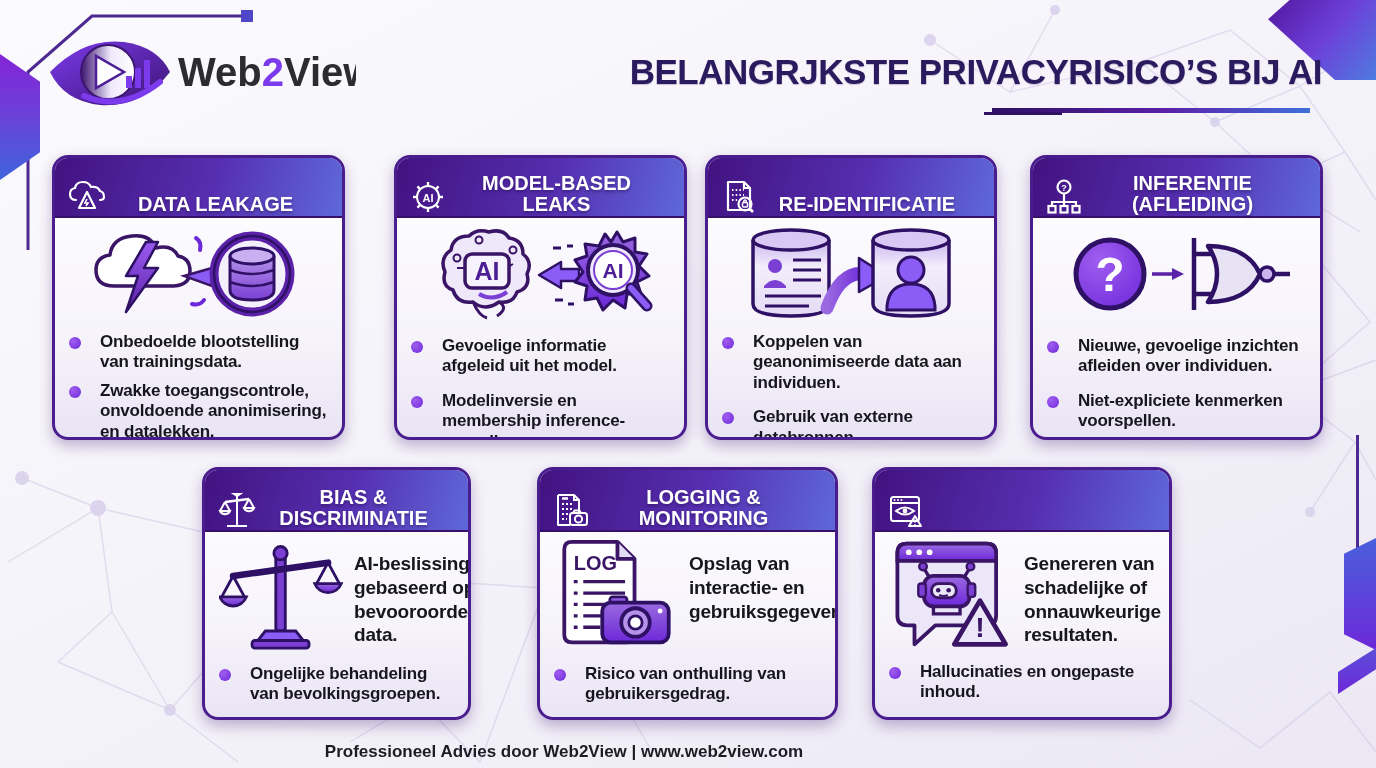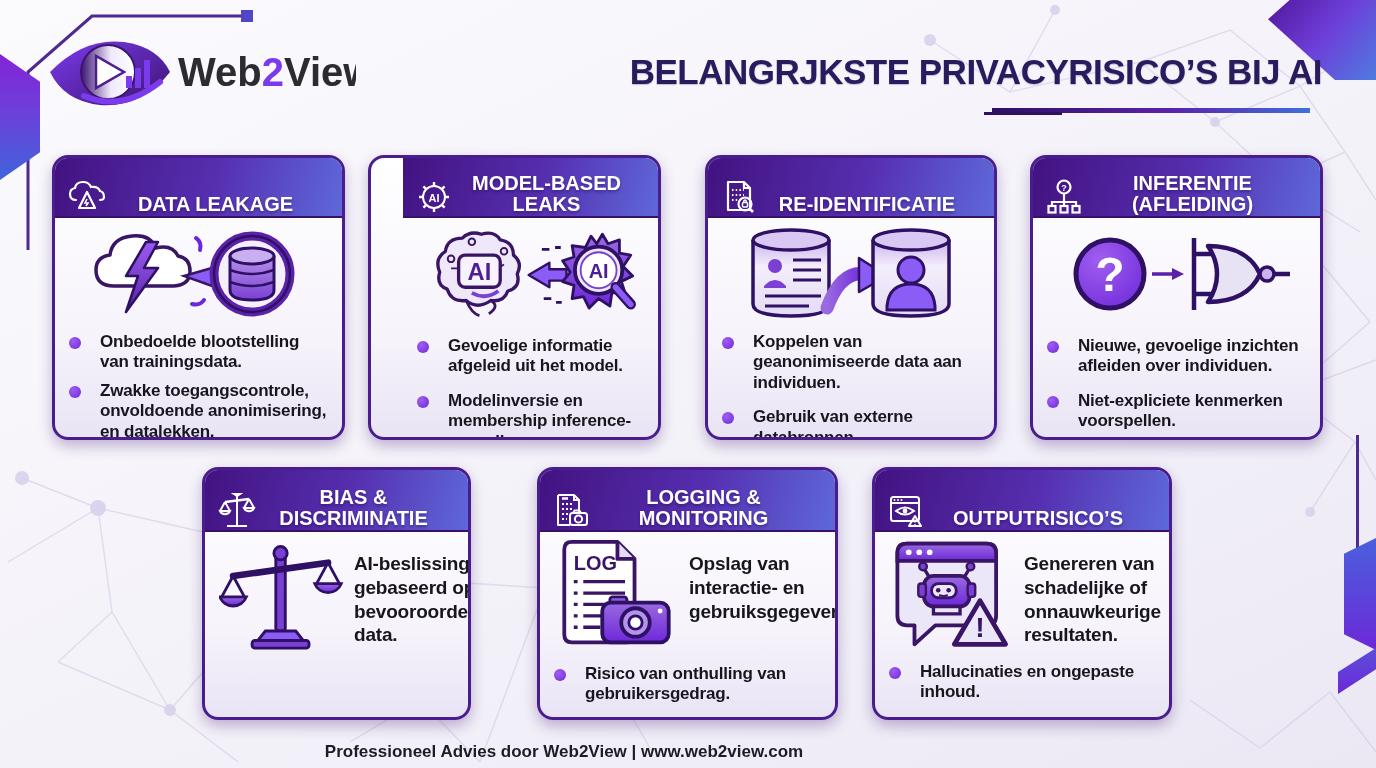--- a/index.html
+++ b/index.html
@@ -58,21 +58,21 @@
   .card-body { padding:6px 14px 10px 14px; }
   .illu-center { display:flex; justify-content:center; align-items:center; }
   .bullet-row { display:flex; gap:19px; margin-top:8px; }
   .dot { flex:0 0 auto; width:12px; height:12px; border-radius:50%; margin-top:5px;
     background:radial-gradient(circle at 35% 35%,#a05ef0,#6d28d9); }
   .btext { font-size:17px; font-weight:700; color:#17151d; line-height:1.2; letter-spacing:-0.2px; }
   .lead-flex { display:flex; gap:10px; align-items:flex-start; }
   .lead-text { font-size:19px; font-weight:700; color:#17151d; line-height:1.25; letter-spacing:-0.2px; padding-top:14px; }
   
   #card-1 { left:52px;  top:155px; width:293px; height:285px; }
-  #card-2 { left:368px; top:155px; width:293px; height:285px;padding-left:32px; }
+  #card-2 { left:394px; top:155px; width:293px; height:285px; }
   #card-3 { left:705px; top:155px; width:292px; height:285px; }
   #card-4 { left:1030px;top:155px; width:293px; height:285px; }
   #card-5 { left:202px; top:467px; width:269px; height:253px; }
   #card-6 { left:537px; top:467px; width:301px; height:253px; }
   #card-7 { left:872px; top:467px; width:300px; height:253px; }
   
   .footer-text { position:absolute; left:0; top:742px; width:1128px; text-align:center;
     font-size:17px; font-weight:600; color:#1d1b24; }
 </style>
 </head>
@@ -379,20 +379,24 @@
             <circle cx="64" cy="16" r="7" fill="#7b3fd4" stroke="#2e1065" stroke-width="3"></circle>
             <path d="M14,40 L114,26" stroke="#2e1065" stroke-width="7" stroke-linecap="round"></path>
             <path d="M14,40 L2,62 M14,40 L26,62 M114,26 L102,48 M114,26 L126,48" stroke="#2e1065" stroke-width="3"></path>
             <path d="M0,62 A15,15 0 0 0 28,62 Z" fill="url(#panG)" stroke="#2e1065" stroke-width="3"></path>
             <path d="M100,48 A15,15 0 0 0 128,48 Z" fill="url(#panG)" stroke="#2e1065" stroke-width="3"></path>
             <path d="M48,98 L80,98 L88,108 L40,108 Z" fill="#8b5cf6" stroke="#2e1065" stroke-width="3"></path>
             <rect x="34" y="108" width="60" height="8" rx="3" fill="#7b3fd4" stroke="#2e1065" stroke-width="3"></rect>
           </svg>
         </div>
         <div class="lead-text">AI-beslissingen gebaseerd op bevooroordeelde data.</div>
+      </div>
+      <div class="bullet-row" style="margin-top:10px">
+        <span class="dot"></span>
+        <span class="btext">Ongelijke behandeling van bevolkingsgroepen.</span>
       </div>
     </div>
   </div>
 
   <div class="card row2" id="card-6">
     <div class="card-header">
       <span class="hicon">
         <svg width="38" height="38" viewBox="0 0 38 38" fill="none" stroke="#ffffff" stroke-width="2">
           <path d="M6,3 L22,3 L27,8 L27,20 M6,3 L6,33 L18,33" stroke-linejoin="round"></path>
           <path d="M22,3 L22,8 L27,8"></path>
@@ -449,21 +453,20 @@
           <path d="M4,11 L32,11"></path>
           <circle cx="7.5" cy="8" r="1" fill="#ffffff" stroke="none"></circle>
           <circle cx="11" cy="8" r="1" fill="#ffffff" stroke="none"></circle>
           <circle cx="14.5" cy="8" r="1" fill="#ffffff" stroke="none"></circle>
           <path d="M9,19 Q18,12 27,19 Q18,26 9,19 Z"></path>
           <circle cx="18" cy="19" r="2.4" fill="#ffffff" stroke="none"></circle>
           <path d="M28,24 L34,34 L22,34 Z" stroke-linejoin="round"></path>
           <path d="M28,27.5 L28,30.5 M28,32.2 L28,33" stroke-width="1.7"></path>
         </svg>
       </span>
-      <div class="card-title">OUTPUTRISICO’S</div>
     </div>
     <div class="card-body">
       <div class="lead-flex">
         <div>
           <svg width="125" height="112" viewBox="0 0 130 118">
             <defs>
               <linearGradient id="botG" x1="0" y1="0" x2="0" y2="1">
                 <stop offset="0" stop-color="#9a6ae0"></stop>
                   <stop offset="1" stop-color="#6d28d9"></stop>
               </linearGradient>

